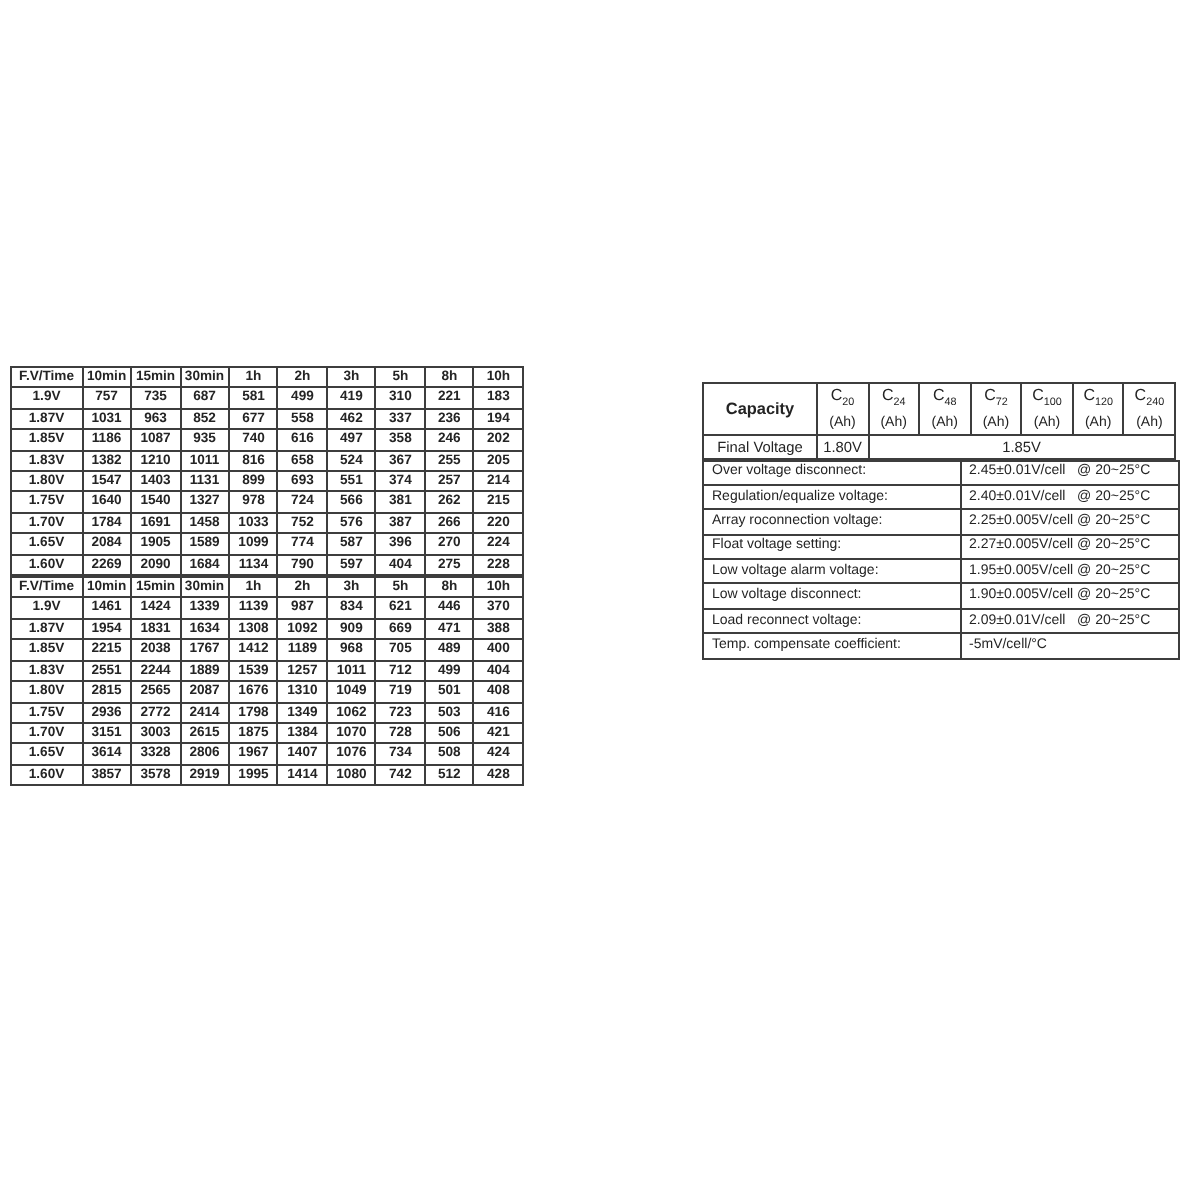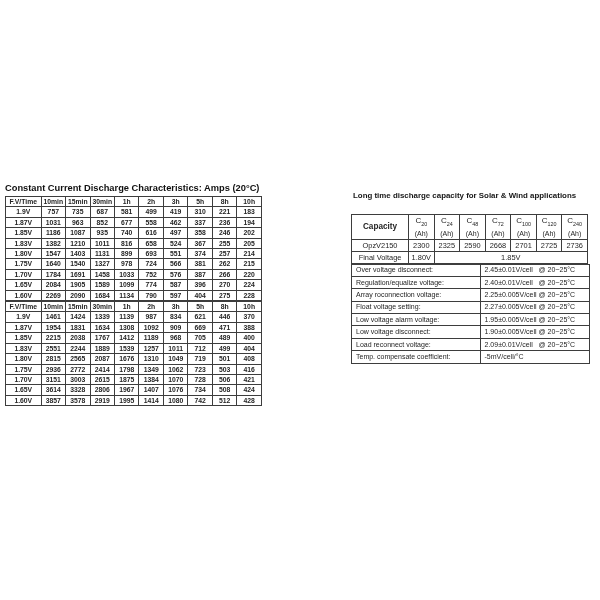--- a/index.html
+++ b/index.html
@@ -46,21 +46,20 @@
   .set-table td{
     border:1px solid #3d3d3d;font-size:7px;color:#242424;text-align:left;
     padding:1.7px 4px;line-height:8px;white-space:pre;overflow:hidden;
   }
   .set-label{width:54%;}
 </style>
 </head>
 <body>
 
 <div class="left-col">
-  <div class="big-title">Constant Current Discharge Characteristics: Amps (20°C)</div>
   <table class="dis-table">
       <tbody>
         <tr>
           <th class="c0">F.V/Time</th>
           <th>10min</th>
           <th>15min</th>
           <th>30min</th>
           <th>1h</th>
           <th>2h</th>
           <th>3h</th>
@@ -299,21 +298,20 @@
           <td>1080</td>
           <td>742</td>
           <td>512</td>
           <td>428</td>
         </tr>
       </tbody>
     </table>
 </div>
 
 <div class="right-col">
-  <div class="sec-title cap-title">Long time discharge capacity for Solar &amp; Wind applications</div>
 
   <table class="cap-table">
     <tbody>
       <tr>
         <th class="cap-corner">Capacity</th>
       <th>
             <div class="cap-sym">C<sub>20</sub></div>
             <div class="cap-unit">(Ah)</div>
           </th>
           <th>
@@ -333,30 +331,20 @@
             <div class="cap-unit">(Ah)</div>
           </th>
           <th>
             <div class="cap-sym">C<sub>120</sub></div>
             <div class="cap-unit">(Ah)</div>
           </th>
           <th>
             <div class="cap-sym">C<sub>240</sub></div>
             <div class="cap-unit">(Ah)</div>
           </th>
-        </tr>
-      <tr class="cap-data">
-        <td class="cap-model">OpzV2150</td>
-      <td>2300</td>
-          <td>2325</td>
-          <td>2590</td>
-          <td>2668</td>
-          <td>2701</td>
-          <td>2725</td>
-          <td>2736</td>
         </tr>
       <tr class="cap-data">
         <td>Final Voltage</td>
         <td>1.80V</td>
         <td colspan="6">1.85V</td>
       </tr>
     </tbody>
   </table>
 
 

